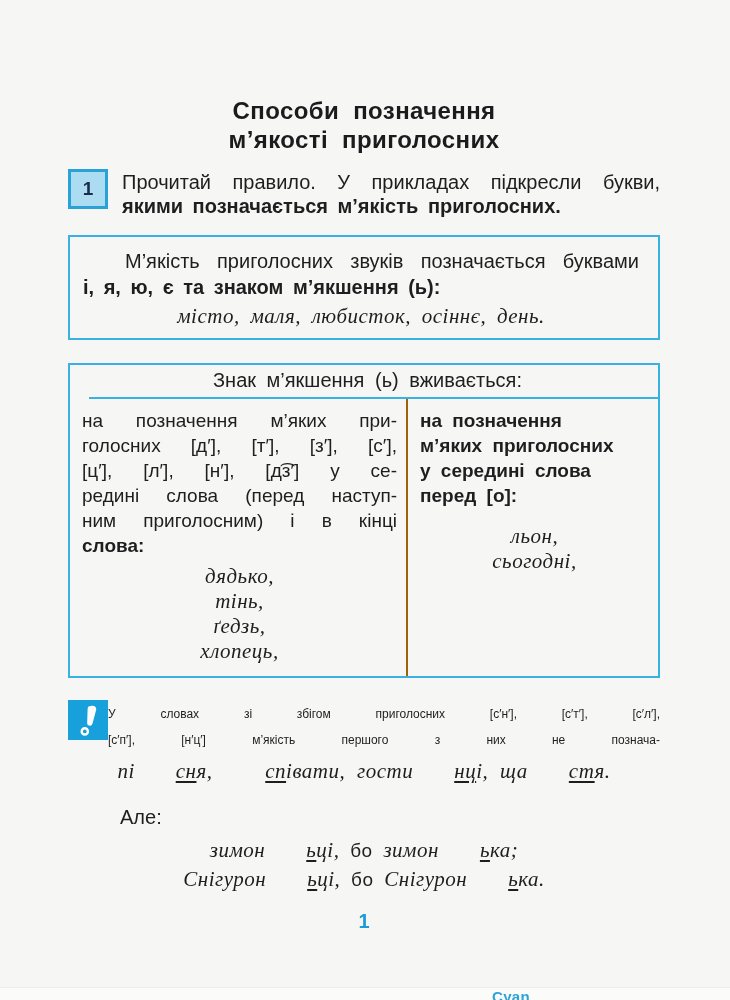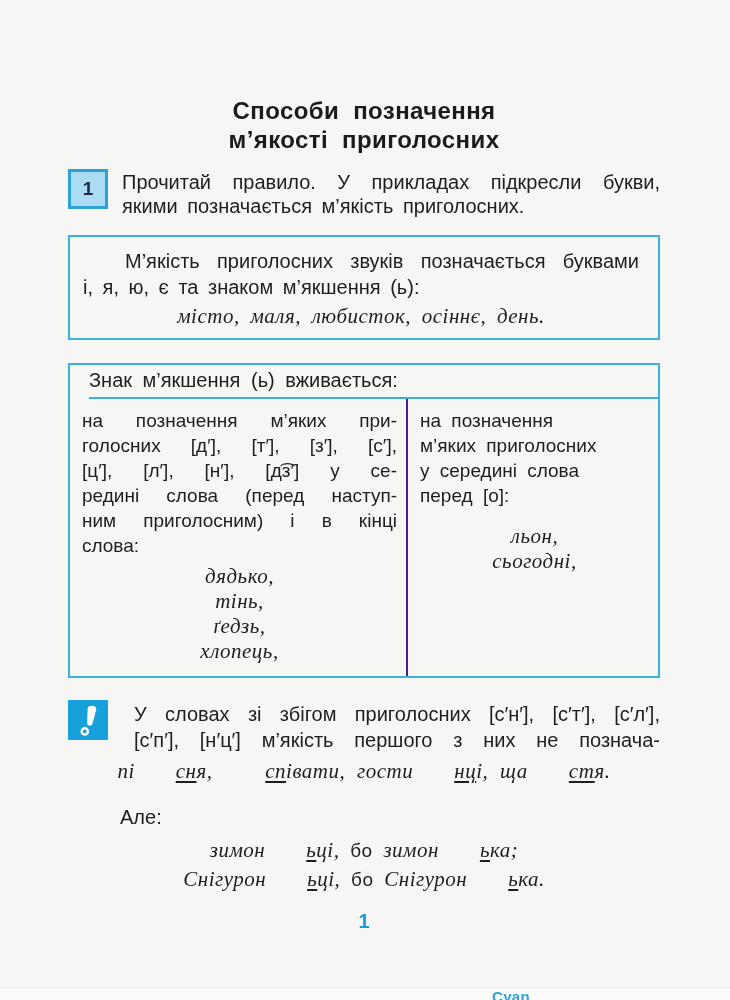--- a/index.html
+++ b/index.html
@@ -30,21 +30,21 @@
   .task { display:flex; margin-top:15px; }
   .badge {
     flex:0 0 40px; width:40px; height:40px;
     background:#abdcf2;
     border:3px solid #2aa2d8;
     display:flex; align-items:center; justify-content:center;
     font-size:19px; font-weight:bold; color:#1c2b4a;
   }
   .task-text { flex:1; margin-left:14px; font-size:20px; line-height:24px; padding-top:1px; }
   .jline { text-align:justify; text-align-last:justify; }
-  .nline { word-spacing:4px; }
+  .nline { word-spacing:4px;font-weight:bold; }
 
   
   .rule-box {
     margin-top:17px;
     border:2px solid #39b1e2;
     padding:11px 19px 9px 13px;
     font-size:20px; line-height:26px;
   }
   .indent { text-indent:42px; }
   .ex-center {
@@ -53,42 +53,43 @@
     font-style:italic;
     font-size:21px;
     letter-spacing:0.5px;
     word-spacing:5px;
   }
   .rule-box .ex-center { margin-top:3px; }
 
   
   .rule-table { margin-top:23px; border:2px solid #39b1e2; }
   .t-header {
+    text-align:center;
     font-size:20px; line-height:20px;
     padding:5px 12px 7px 0;
     border-bottom:2px solid #39b1e2;
     word-spacing:5px;
     margin-left:19px;
   }
   .t-body { display:flex; align-items:stretch; }
   .t-cell { font-size:19px; line-height:25px; padding:9px 9px 12px 12px; }
-  .t-left { width:338px; border-right:2px solid #4c1d95; }
+  .t-left { width:338px; border-right:2px solid #a16207; }
   .t-right { flex:1; }
   .t-cell .nline { word-spacing:5px; }
   .cell-examples { margin-top:6px; line-height:25px; font-size:20px; }
   .t-right .cell-examples { margin-top:16px; }
 
   
   .note { display:flex; margin-top:22px; }
   .note-icon {
     flex:0 0 40px; width:40px; height:40px;
     background:#18a0dd;
     display:flex; align-items:center; justify-content:center;
   }
-  .note-text { flex:1; margin-left:26px; font-size:20px; line-height:26px; padding-top:1px; }
+  .note-text { flex:1; margin-left:0; font-size:12px; line-height:26px; padding-top:1px; }
   .note-examples {
     margin-top:6px;
     text-align:center;
     font-family:"Liberation Serif", serif;
     font-style:italic;
     font-size:21px; letter-spacing:0.5px; word-spacing:6px;
   }
 
   
   .but-label { margin:22px 0 0 52px; font-size:20px; font-weight:normal; }

